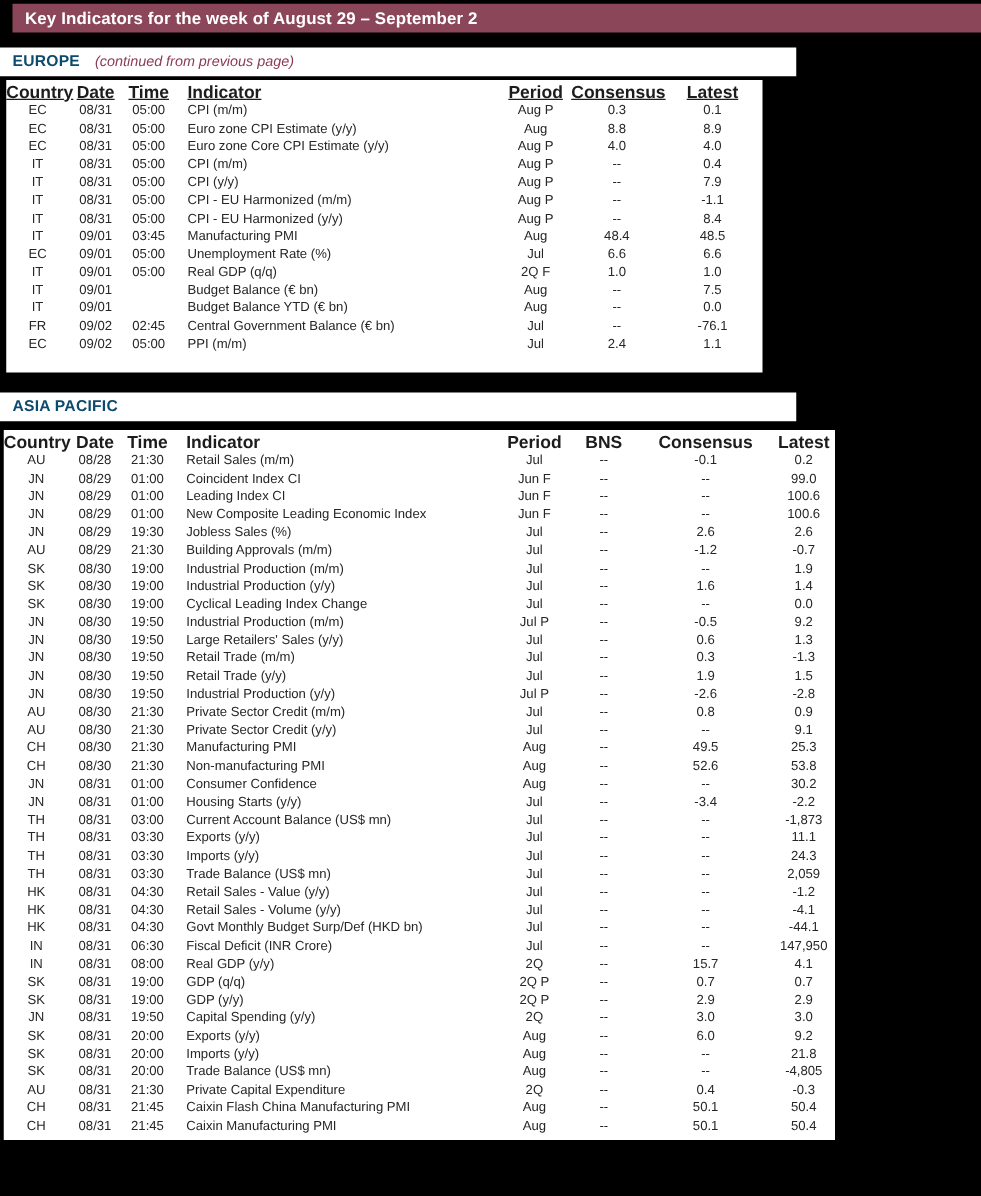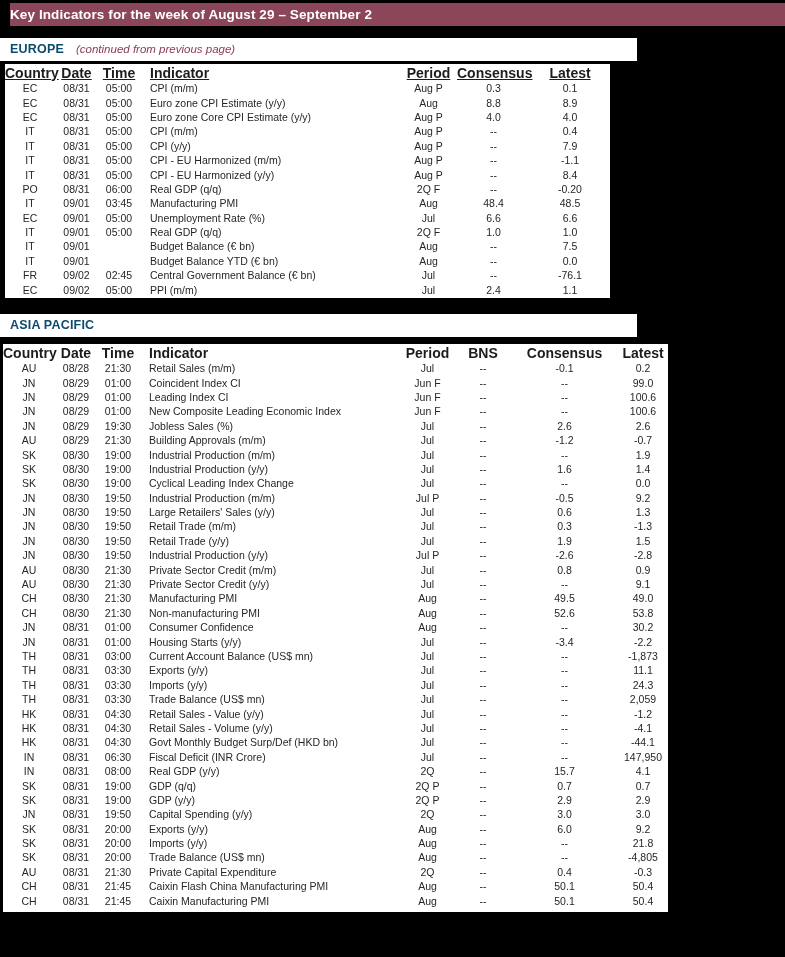--- a/index.html
+++ b/index.html
@@ -3,21 +3,21 @@
 <meta charset="utf-8">
 <style>
   * { margin:0; padding:0; box-sizing:border-box; }
   html,body { width:785px; height:957px; background:#000; overflow:hidden;
               font-family:"Liberation Sans", sans-serif; }
   .page { position:relative; width:785px; height:957px; background:#000; }
 
   .titlebar {
     position:absolute; left:10px; top:3px; width:775px; height:23px;
     background:#8C4659; color:#fff; font-weight:bold; font-size:13.5px;
-    display:flex; align-items:center; letter-spacing:0.1px;
+    display:flex; align-items:center; padding-left:10px; letter-spacing:0.1px;
   }
 
   .section-head {
     position:absolute; left:0; height:23px; width:637px; background:#fff;
     display:flex; align-items:baseline; padding-left:10px; padding-top:4px;
   }
   .section-head .hd { color:#0c4a6e; font-weight:bold; font-size:12.5px; letter-spacing:0.2px; }
   .section-head .note { color:#8A3B55; font-style:italic; font-size:11.5px; margin-left:12px; }
 
   #europe-head { top:38px; }
@@ -138,29 +138,20 @@
           <tr>
             <td>IT</td>
             <td>08/31</td>
             <td>05:00</td>
             <td>CPI - EU Harmonized (y/y)</td>
             <td>Aug P</td>
             <td>--</td>
             <td>8.4</td>
           </tr>
           <tr>
-            <td>PO</td>
-            <td>08/31</td>
-            <td>06:00</td>
-            <td>Real GDP (q/q)</td>
-            <td>2Q F</td>
-            <td>--</td>
-            <td>-0.20</td>
-          </tr>
-          <tr>
             <td>IT</td>
             <td>09/01</td>
             <td>03:45</td>
             <td>Manufacturing PMI</td>
             <td>Aug</td>
             <td>48.4</td>
             <td>48.5</td>
           </tr>
           <tr>
             <td>EC</td>
@@ -400,21 +391,21 @@
             <td>9.1</td>
           </tr>
           <tr>
             <td>CH</td>
             <td>08/30</td>
             <td>21:30</td>
             <td>Manufacturing PMI</td>
             <td>Aug</td>
             <td>--</td>
             <td>49.5</td>
-            <td>49.0</td>
+            <td>25.3</td>
           </tr>
           <tr>
             <td>CH</td>
             <td>08/30</td>
             <td>21:30</td>
             <td>Non-manufacturing PMI</td>
             <td>Aug</td>
             <td>--</td>
             <td>52.6</td>
             <td>53.8</td>

